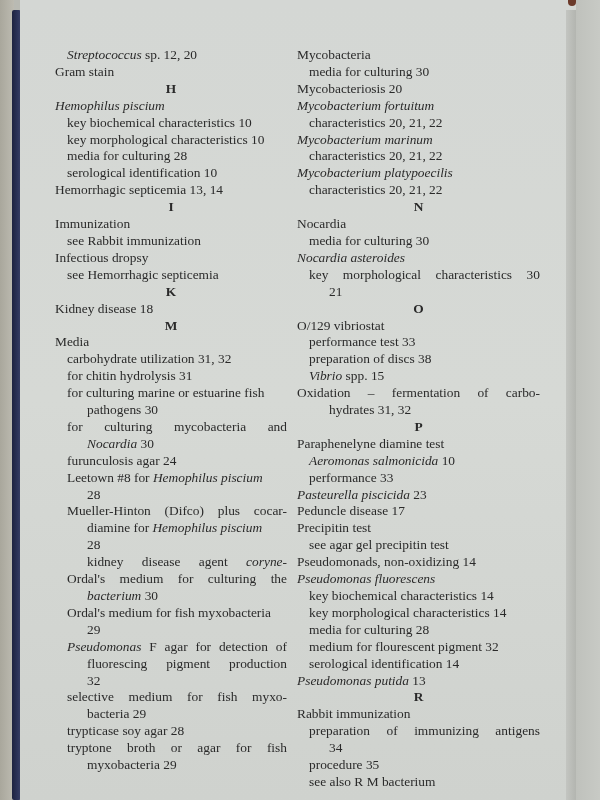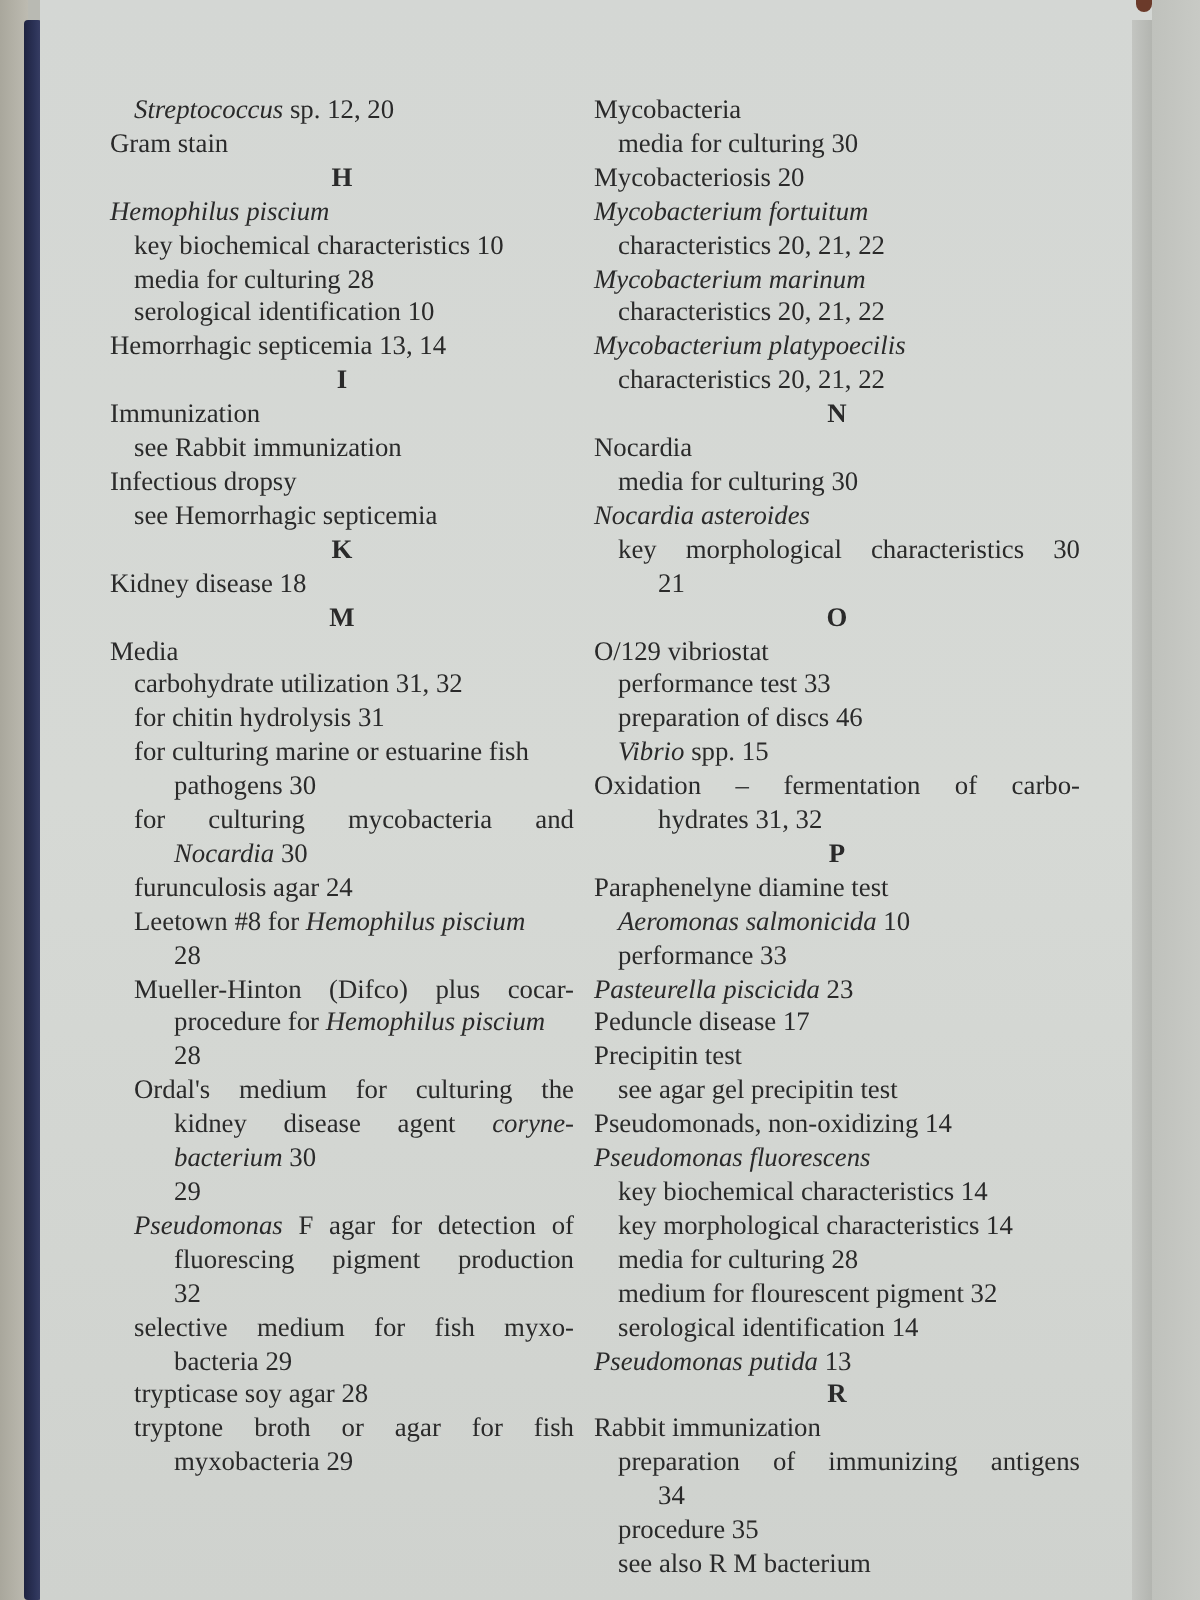--- a/index.html
+++ b/index.html
@@ -56,20 +56,21 @@
 <div class="page-edge"></div>
 <div class="right-desk"></div>
 <div class="corner-mark"></div>
 
 <div class="col left">
     <div class="line l1"><i>Streptococcus</i><span> sp. 12, 20</span></div>
     <div class="line l0"><span>Gram stain</span></div>
     <div class="line hdr">H</div>
     <div class="line l0"><i>Hemophilus piscium</i></div>
     <div class="line l1"><span>key biochemical characteristics 10</span></div>
+    <div class="line l1"><span>key morphological characteristics 10</span></div>
     <div class="line l1"><span>media for culturing 28</span></div>
     <div class="line l1"><span>serological identification 10</span></div>
     <div class="line l0"><span>Hemorrhagic septicemia 13, 14</span></div>
     <div class="line hdr">I</div>
     <div class="line l0"><span>Immunization</span></div>
     <div class="line l1"><span>see Rabbit immunization</span></div>
     <div class="line l0"><span>Infectious dropsy</span></div>
     <div class="line l1"><span>see Hemorrhagic septicemia</span></div>
     <div class="line hdr">K</div>
     <div class="line l0"><span>Kidney disease 18</span></div>
@@ -78,25 +79,26 @@
     <div class="line l1"><span>carbohydrate utilization 31, 32</span></div>
     <div class="line l1"><span>for chitin hydrolysis 31</span></div>
     <div class="line l1"><span>for culturing marine or estuarine fish</span></div>
     <div class="line l2"><span>pathogens 30</span></div>
     <div class="line l1 justify"><span>for culturing mycobacteria and</span></div>
     <div class="line l2"><i>Nocardia</i><span> 30</span></div>
     <div class="line l1"><span>furunculosis agar 24</span></div>
     <div class="line l1"><span>Leetown #8 for </span><i>Hemophilus piscium</i></div>
     <div class="line l2"><span>28</span></div>
     <div class="line l1 justify"><span>Mueller-Hinton (Difco) plus cocar-</span></div>
-    <div class="line l2"><span>procedure for </span><i>Hemophilus piscium</i></div>
+    <div class="line l2"><span>diamine for </span><i>Hemophilus piscium</i></div>
     <div class="line l2"><span>28</span></div>
+    <div class="line l2 justify"><span>kidney disease agent </span><i>coryne-</i></div>
     <div class="line l1 justify"><span>Ordal's medium for culturing the</span></div>
-    <div class="line l2 justify"><span>kidney disease agent </span><i>coryne-</i></div>
     <div class="line l2"><i>bacterium</i><span> 30</span></div>
+    <div class="line l1"><span>Ordal's medium for fish myxobacteria</span></div>
     <div class="line l2"><span>29</span></div>
     <div class="line l1 justify"><i>Pseudomonas</i><span> F agar for detection of</span></div>
     <div class="line l2 justify"><span>fluorescing pigment production</span></div>
     <div class="line l2"><span>32</span></div>
     <div class="line l1 justify"><span>selective medium for fish myxo-</span></div>
     <div class="line l2"><span>bacteria 29</span></div>
     <div class="line l1"><span>trypticase soy agar 28</span></div>
     <div class="line l1 justify"><span>tryptone broth or agar for fish</span></div>
     <div class="line l2"><span>myxobacteria 29</span></div>
   </div>
@@ -112,21 +114,21 @@
     <div class="line l1"><span>characteristics 20, 21, 22</span></div>
     <div class="line hdr">N</div>
     <div class="line l0"><span>Nocardia</span></div>
     <div class="line l1"><span>media for culturing 30</span></div>
     <div class="line l0"><i>Nocardia asteroides</i></div>
     <div class="line l1 justify"><span>key morphological characteristics 30</span></div>
     <div class="line l2"><span>21</span></div>
     <div class="line hdr">O</div>
     <div class="line l0"><span>O/129 vibriostat</span></div>
     <div class="line l1"><span>performance test 33</span></div>
-    <div class="line l1"><span>preparation of discs 46</span></div>
+    <div class="line l1"><span>preparation of discs 38</span></div>
     <div class="line l1"><i>Vibrio</i><span> spp. 15</span></div>
     <div class="line l0 justify"><span>Oxidation – fermentation of carbo-</span></div>
     <div class="line l2"><span>hydrates 31, 32</span></div>
     <div class="line hdr">P</div>
     <div class="line l0"><span>Paraphenelyne diamine test</span></div>
     <div class="line l1"><i>Aeromonas salmonicida</i><span> 10</span></div>
     <div class="line l1"><span>performance 33</span></div>
     <div class="line l0"><i>Pasteurella piscicida</i><span> 23</span></div>
     <div class="line l0"><span>Peduncle disease 17</span></div>
     <div class="line l0"><span>Precipitin test</span></div>

